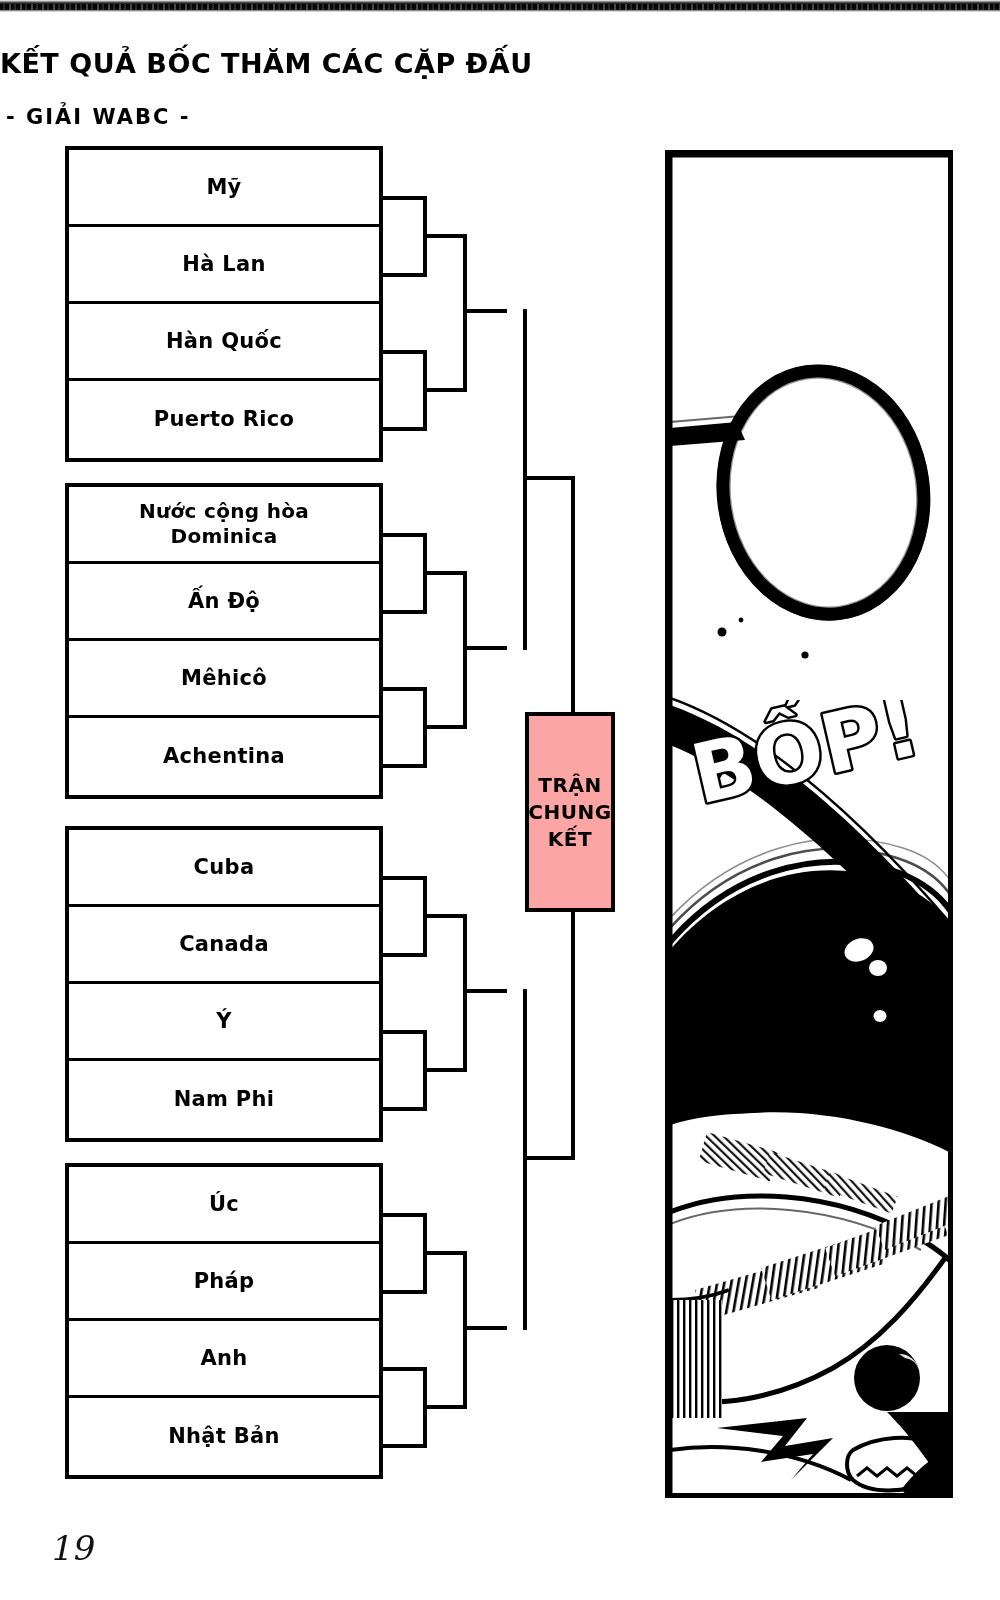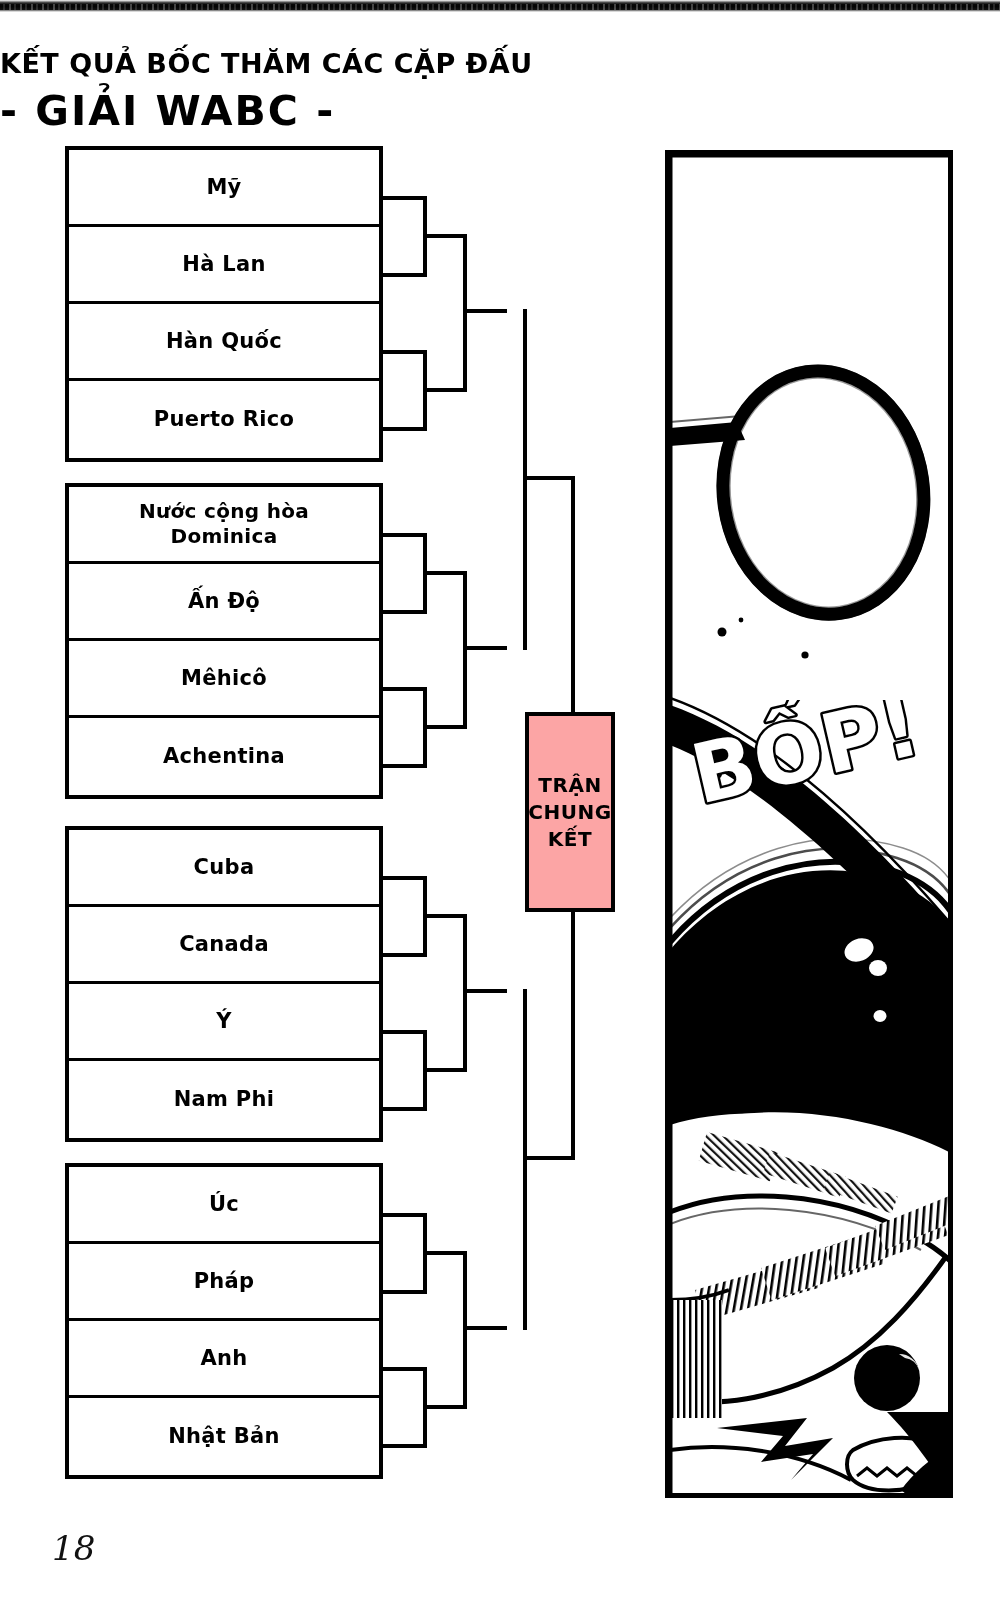--- a/index.html
+++ b/index.html
@@ -11,22 +11,22 @@
     background:linear-gradient(to bottom,#ffffff 0%,#1a1a1a 25%,#050505 55%,#3a3a3a 80%,#ffffff 100%);
     opacity:.95;}
   #scan-bar-2{position:absolute;left:0;top:4px;width:1000px;height:6px;
     background:repeating-linear-gradient(90deg,#000 0 3px,#2e2e2e 3px 5px,#000 5px 9px,#555 9px 11px);
     opacity:.75;}
 
   
   #title-block{position:absolute;left:0;top:48px;width:600px;text-align:left;}
   #title-line-1{font-size:27px;font-weight:bold;letter-spacing:.5px;
     font-family:"DejaVu Sans",sans-serif;white-space:nowrap;}
-  #title-line-2{font-size:41px;font-weight:bold;letter-spacing:2px;margin-top:8px;
-    font-family:"DejaVu Sans",sans-serif;white-space:nowrap;}
+  #title-line-2{font-size:21px;font-weight:bold;letter-spacing:2px;margin-top:26px;
+    font-family:"DejaVu Sans",sans-serif;white-space:nowrap;padding-left:6px;}
 
   
   #bracket{position:absolute;left:0;top:0;width:660px;height:1600px;}
 
   .team-group{position:absolute;left:65px;width:318px;border:4px solid #000;
     box-sizing:border-box;}
   .team-row{height:77px;box-sizing:border-box;display:flex;align-items:center;
     justify-content:center;border-bottom:3px solid #000;}
   .team-row:last-child{border-bottom:none;}
   .team-name{font-size:21px;font-weight:bold;text-align:center;line-height:1.25;
@@ -299,13 +299,13 @@
     </g>
 
     <rect x="5" y="5" width="288" height="1348" fill="none" stroke="#000" stroke-width="5"></rect>
   </svg>
 
   <svg id="sfx" viewBox="0 0 250 130" xmlns="http://www.w3.org/2000/svg">
     <text x="10" y="104" transform="rotate(-13 10 104)" font-family="DejaVu Sans, sans-serif" font-size="82" font-weight="bold" fill="#ffffff" stroke="#000000" stroke-width="5" stroke-linejoin="round" paint-order="stroke">BỐP!</text>
   </svg>
 </div>
 
-<div id="page-number">18</div>
+<div id="page-number">19</div>
 
 </body></html>

